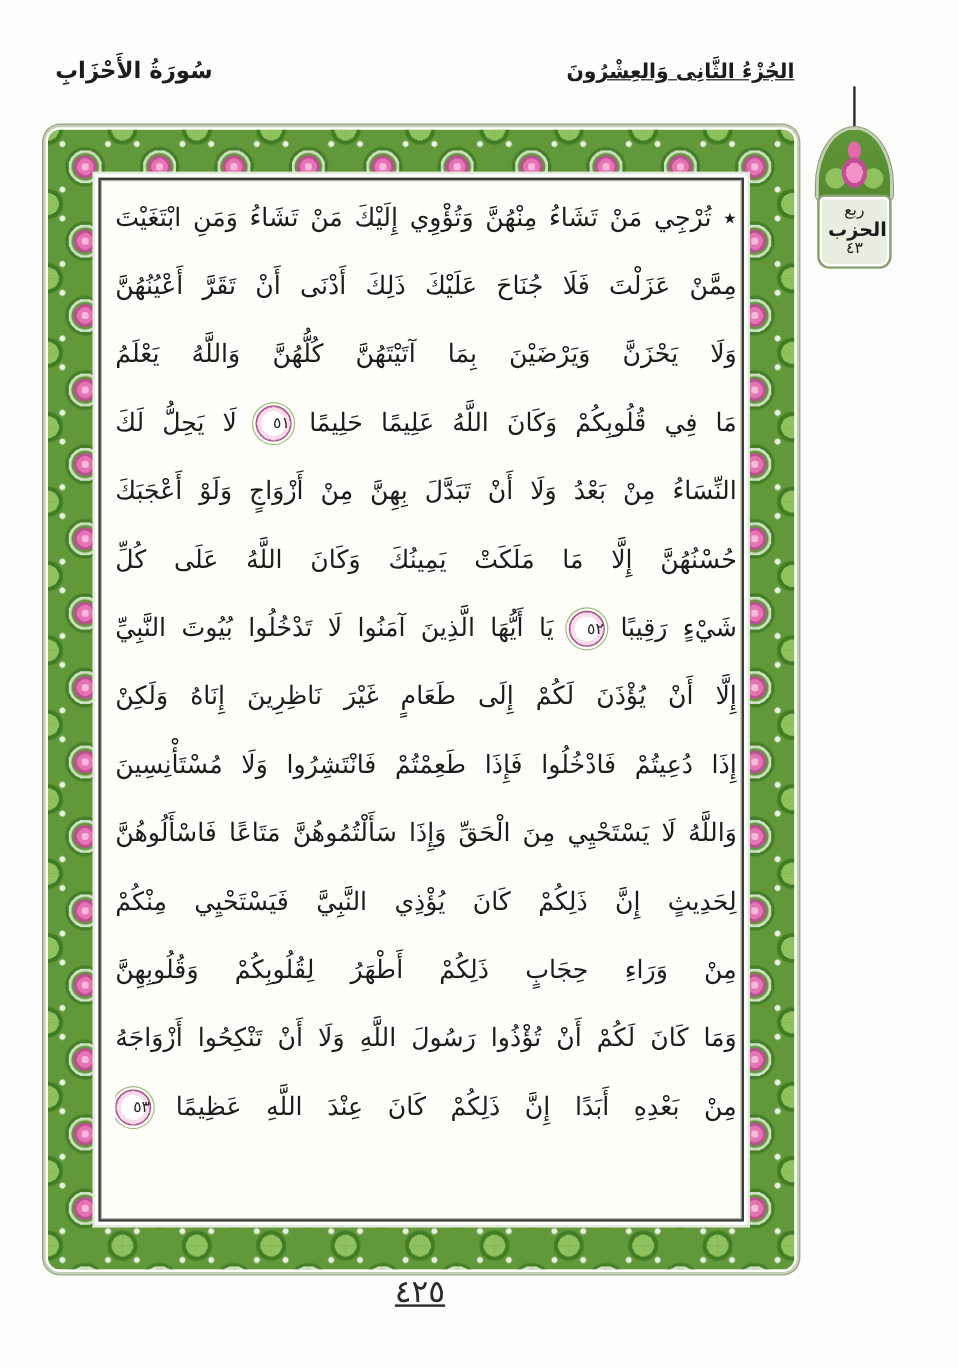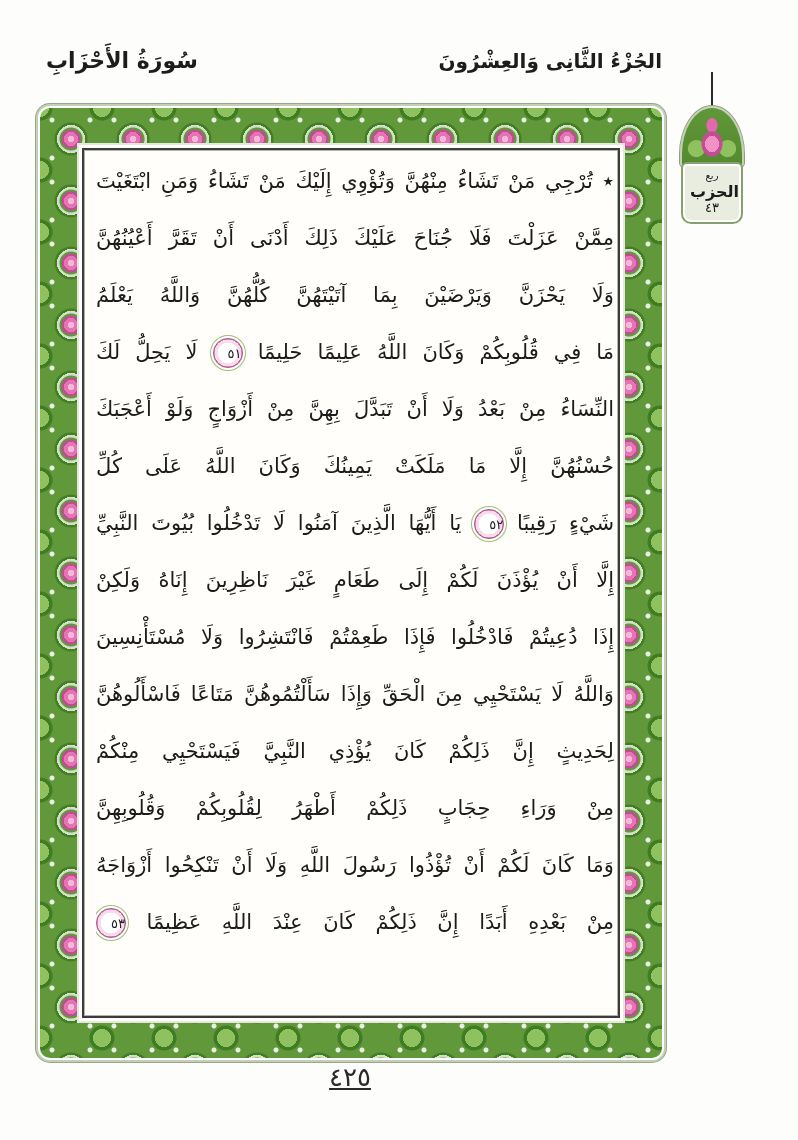--- a/index.html
+++ b/index.html
@@ -10,22 +10,22 @@
     color:#1c1c1c;
     position:relative;
     overflow:hidden;
   }
   
   .header {
     position:absolute; top:48px; left:40px; width:622px;
     display:flex; flex-direction:row; justify-content:space-between;
     direction:rtl; align-items:flex-end;
   }
-  .juz-title { font-size:20px; font-weight:bold; letter-spacing:0; }
-  .surah-title { font-size:22px; font-weight:bold; margin-left:6px; }
+  .juz-title { font-size:17px; font-weight:bold; letter-spacing:0;text-decoration:underline; }
+  .surah-title { font-size:19px; font-weight:bold; margin-left:6px; }
 
   
   .frame {
     position:absolute; left:40px; top:108px; width:622px; height:950px;
     border-radius:10px;
     background-color:#61993a;
     background-image:
       
       radial-gradient(circle at 31px 31px, #f6b8da 0 3px, #e673b4 3px 7px, #bb4f92 7px 9px, rgba(0,0,0,0) 10px),
       
@@ -96,21 +96,21 @@
   }
   .hizb-panel {
     width:62px; margin:-6px auto 0 auto;
     background:#e9ede0;
     border:2px solid #87a070;
     box-shadow:inset 0 0 0 2px #ffffff;
     border-radius:6px 6px 10px 10px;
     padding:6px 2px 7px 2px;
     position:relative;
   }
-  .hizb-rub   { font-size:10px; line-height:12px; }
+  .hizb-rub   { font-size:13px; line-height:12px; }
   .hizb-name  { font-size:16px; line-height:19px; font-weight:bold;margin-left:12px; }
   .hizb-num   { font-size:13px; line-height:14px; }
 
   
   .page-number {
     position:absolute; top:1062px; left:285px; width:130px;
     text-align:center; font-size:26px; color:#2a2a2a;text-decoration:underline;
   }
 </style>
 </head>

